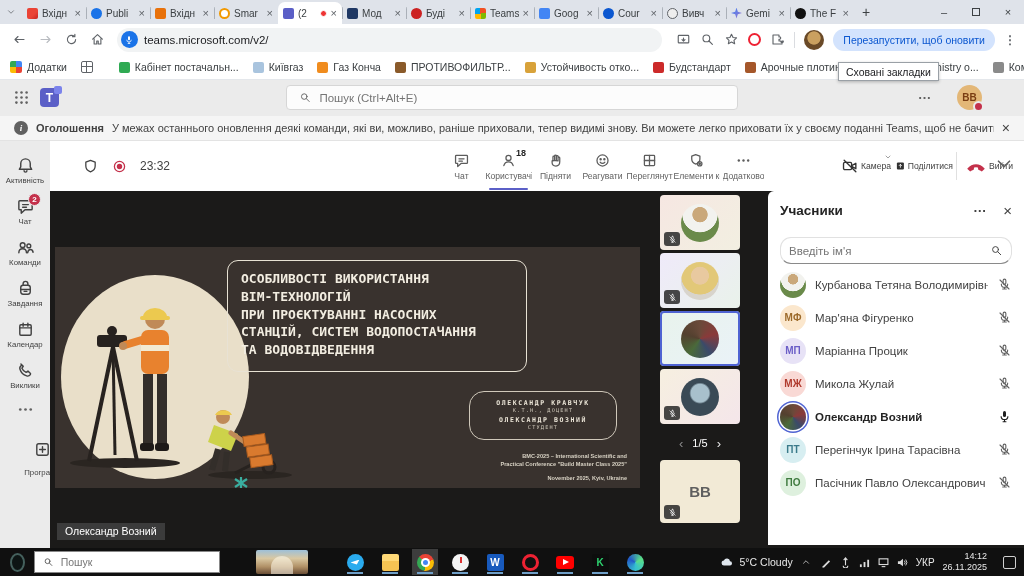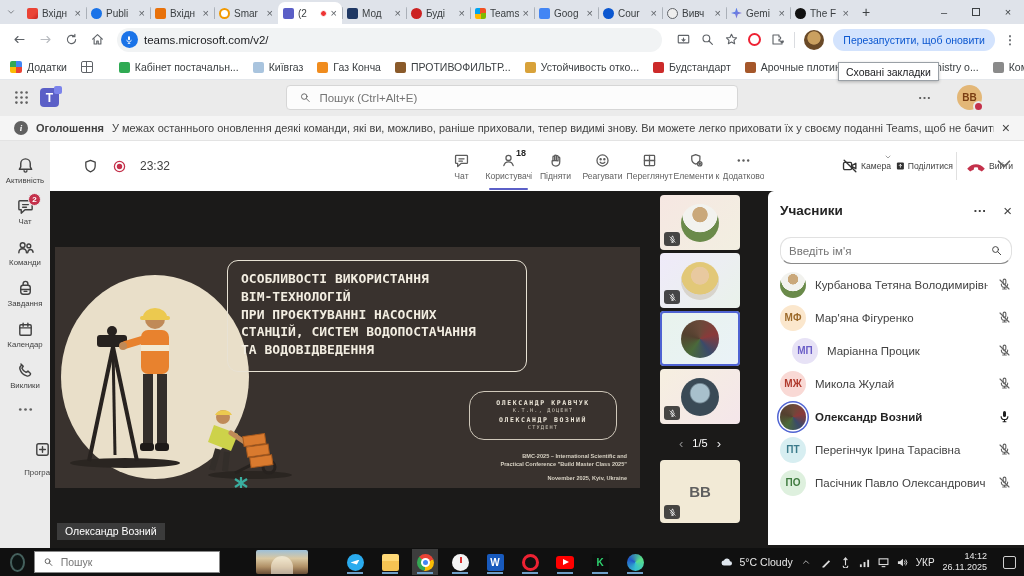--- a/index.html
+++ b/index.html
@@ -801,21 +801,21 @@
           <span class="pav" style="background: rgb(251, 231, 205); color: rgb(156, 106, 42);">МФ</span>
           <span class="pname">Мар'яна Фігуренко</span>
           <span class="ic pmic">
             <svg viewBox="0 0 20 20" fill="none" stroke="currentColor" stroke-width="1.5" stroke-linecap="round" stroke-linejoin="round">
               <rect x="8.2" y="2.8" width="3.6" height="7" rx="1.8"></rect>
               <path d="M5.8 9.5a4.2 4.2 0 0 0 8.4 0M10 13.7V16M7.6 16h4.8M4 4l12 12"></path>
             </svg>
           </span>
         </div>
         <div class="prow">
-          <span class="pav" style="background: rgb(231, 226, 246); color: rgb(107, 94, 199); margin-left: 12px;">МП</span>
+          <span class="pav" style="background: rgb(231, 226, 246); color: rgb(107, 94, 199);">МП</span>
           <span class="pname">Маріанна Процик</span>
           <span class="ic pmic">
             <svg viewBox="0 0 20 20" fill="none" stroke="currentColor" stroke-width="1.5" stroke-linecap="round" stroke-linejoin="round">
               <rect x="8.2" y="2.8" width="3.6" height="7" rx="1.8"></rect>
               <path d="M5.8 9.5a4.2 4.2 0 0 0 8.4 0M10 13.7V16M7.6 16h4.8M4 4l12 12"></path>
             </svg>
           </span>
         </div>
         <div class="prow">
           <span class="pav" style="background: rgb(249, 217, 213); color: rgb(176, 58, 46);">МЖ</span>

